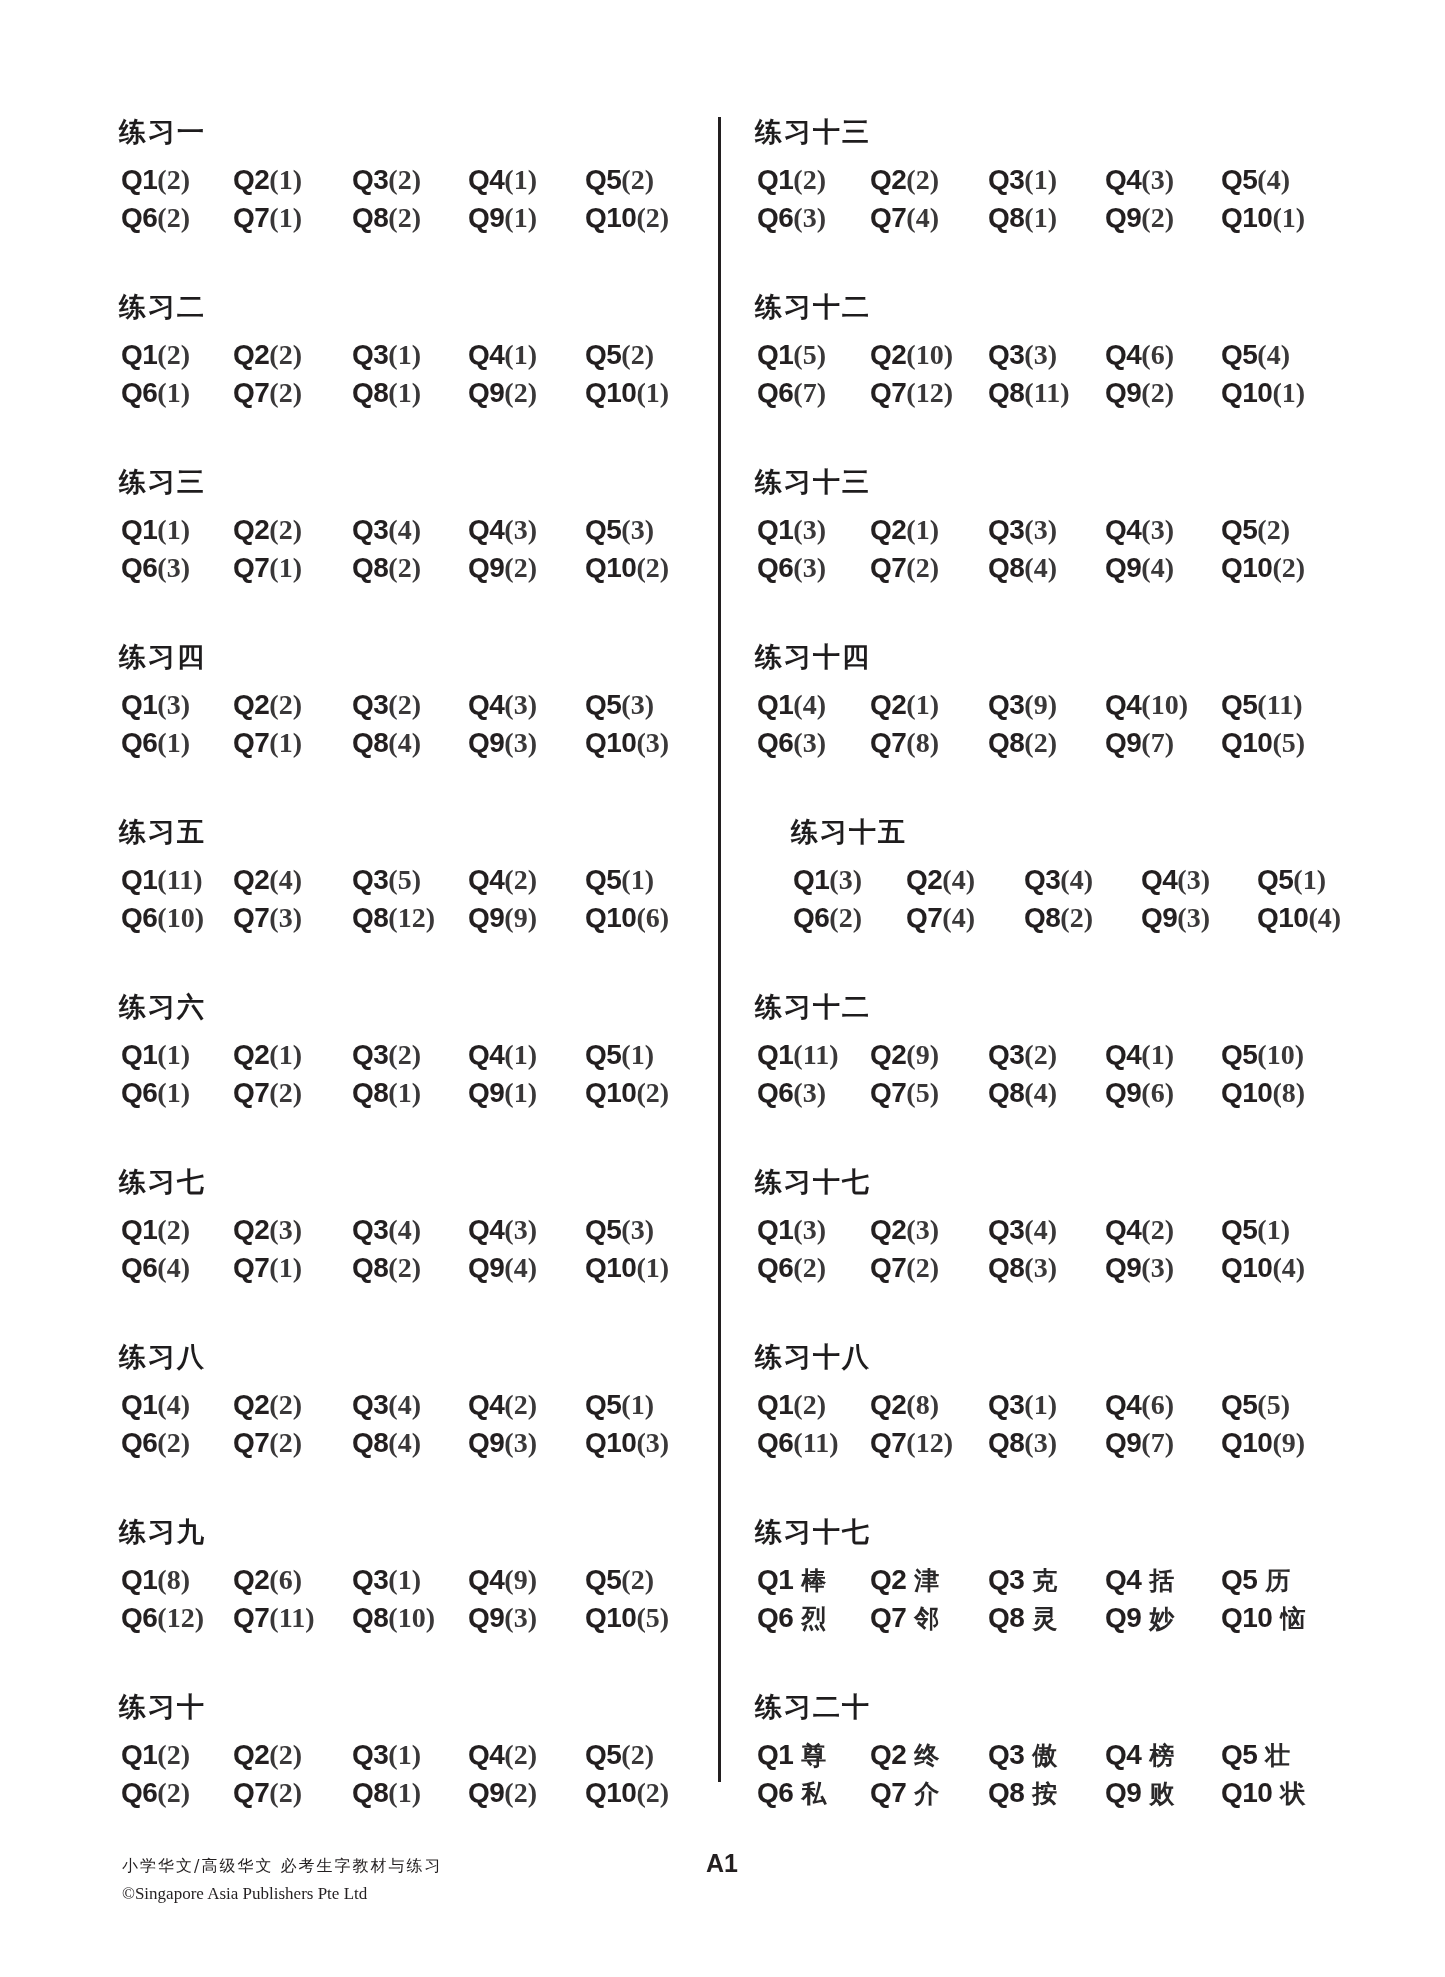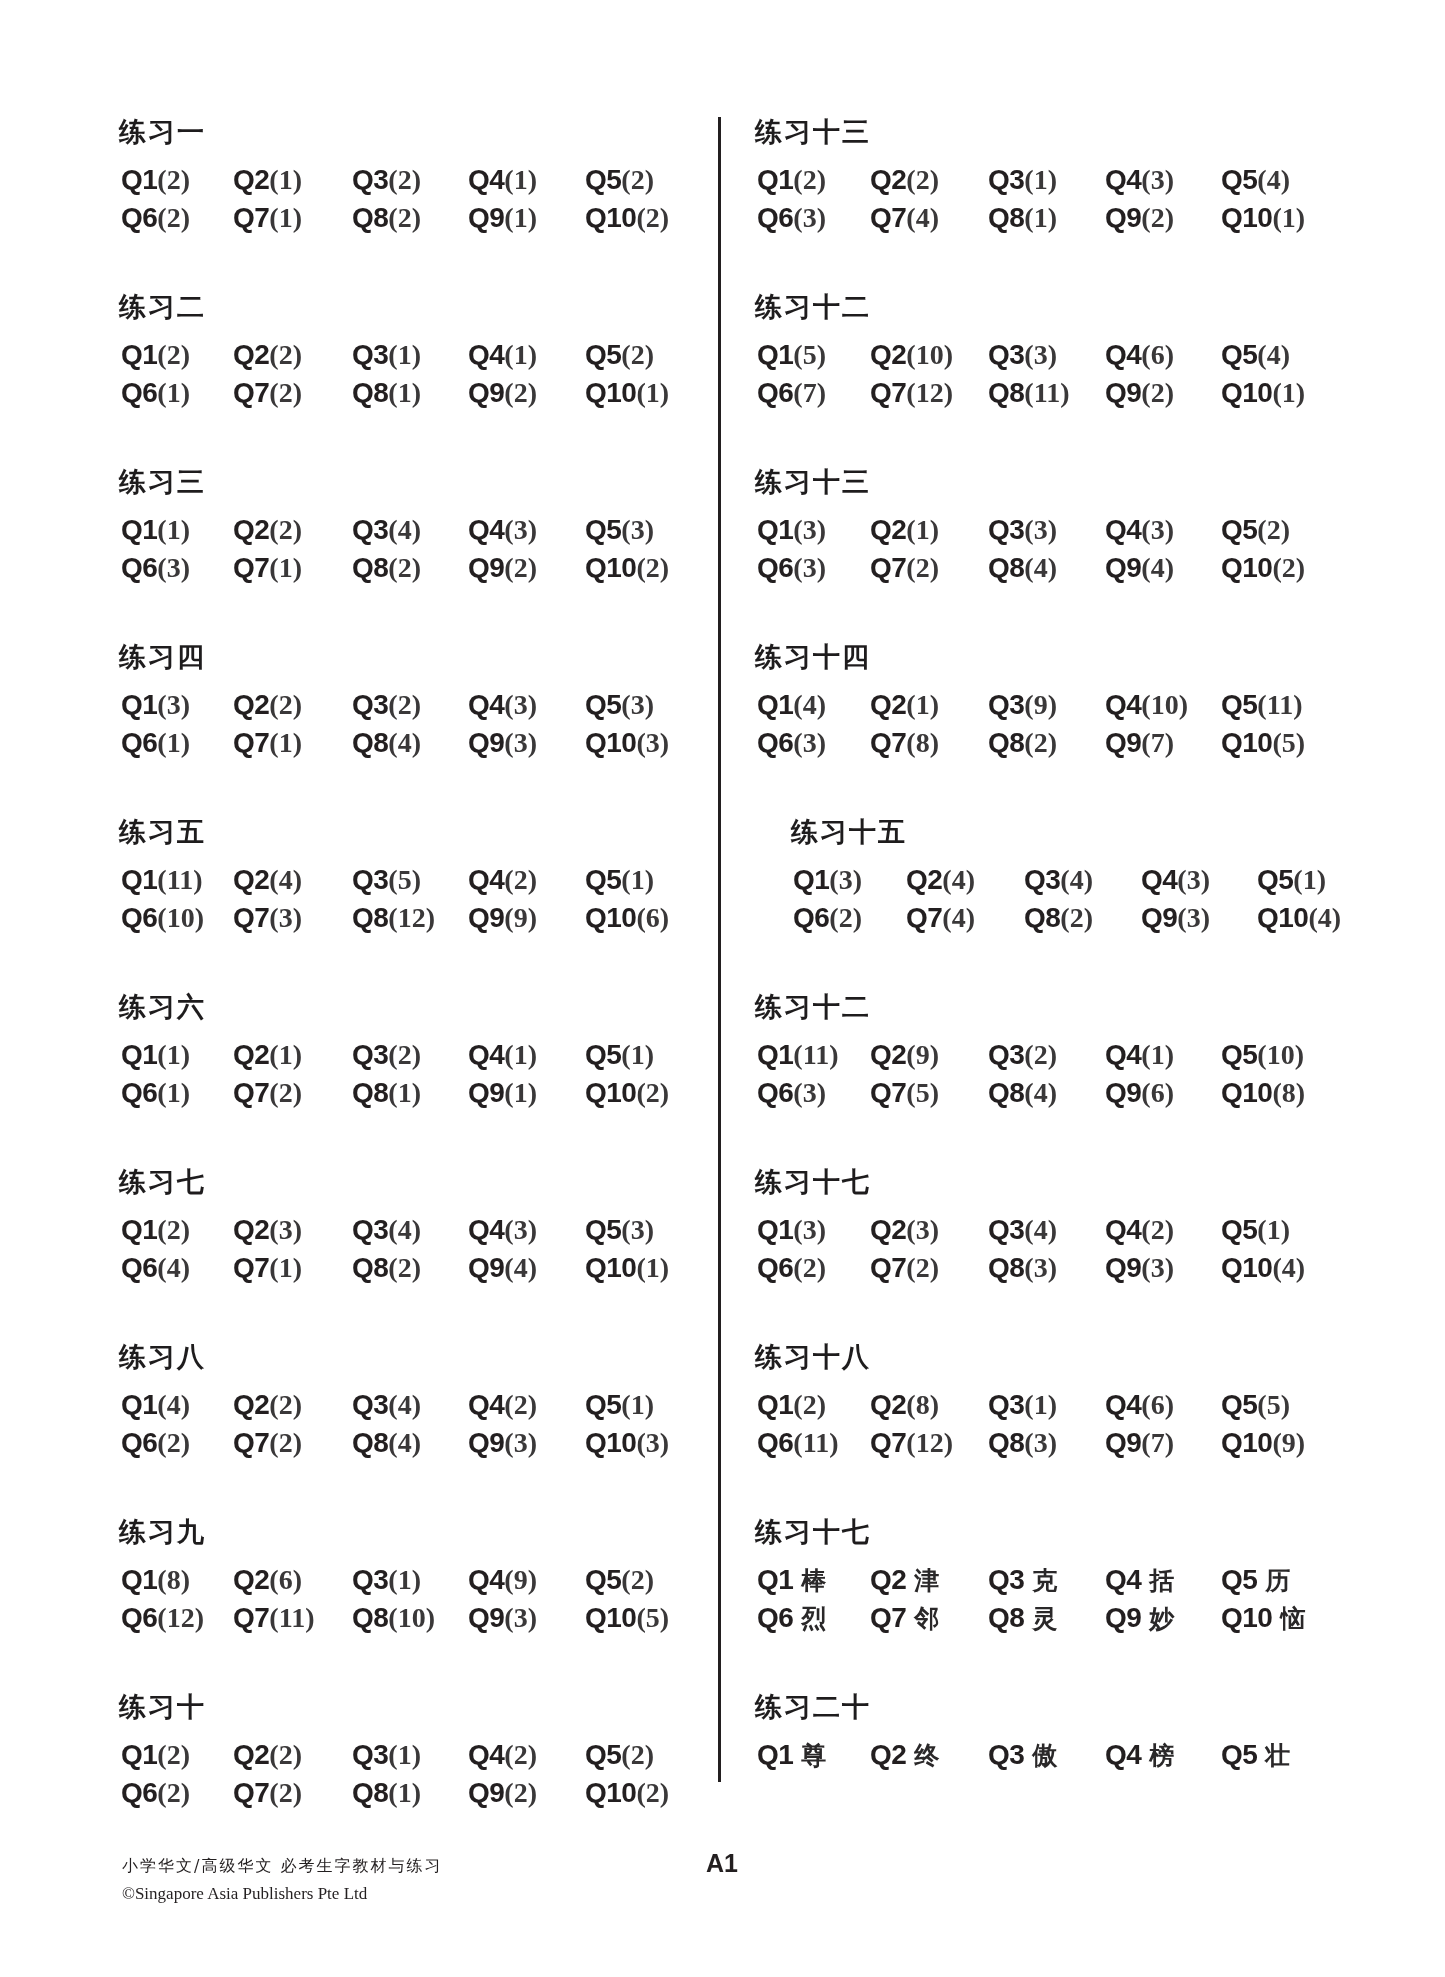--- a/index.html
+++ b/index.html
@@ -354,18 +354,25 @@
     </div>
     <div class="section" style="top: 1707px;">
       <div class="heading">练习二十</div>
       <div class="row r1">
         <span class="item" style="left: 0px;"><span class="q">Q1</span><span class="c">尊</span></span>
         <span class="item" style="left: 113px;"><span class="q">Q2</span><span class="c">终</span></span>
         <span class="item" style="left: 231px;"><span class="q">Q3</span><span class="c">傲</span></span>
         <span class="item" style="left: 348px;"><span class="q">Q4</span><span class="c">榜</span></span>
         <span class="item" style="left: 464px;"><span class="q">Q5</span><span class="c">壮</span></span>
       </div>
+      <div class="row r2">
+        <span class="item" style="left: 0px;"><span class="q">Q6</span><span class="c">私</span></span>
+        <span class="item" style="left: 113px;"><span class="q">Q7</span><span class="c">介</span></span>
+        <span class="item" style="left: 231px;"><span class="q">Q8</span><span class="c">按</span></span>
+        <span class="item" style="left: 348px;"><span class="q">Q9</span><span class="c">败</span></span>
+        <span class="item" style="left: 464px;"><span class="q">Q10</span><span class="c">状</span></span>
+      </div>
     </div>
   </div>
 
 <div class="footer-line footer-title">小学华文/高级华文 必考生字教材与练习</div>
 <div class="footer-line footer-copy">©Singapore Asia Publishers Pte Ltd</div>
 <div class="page-num">A1</div>
 
 </body></html>

